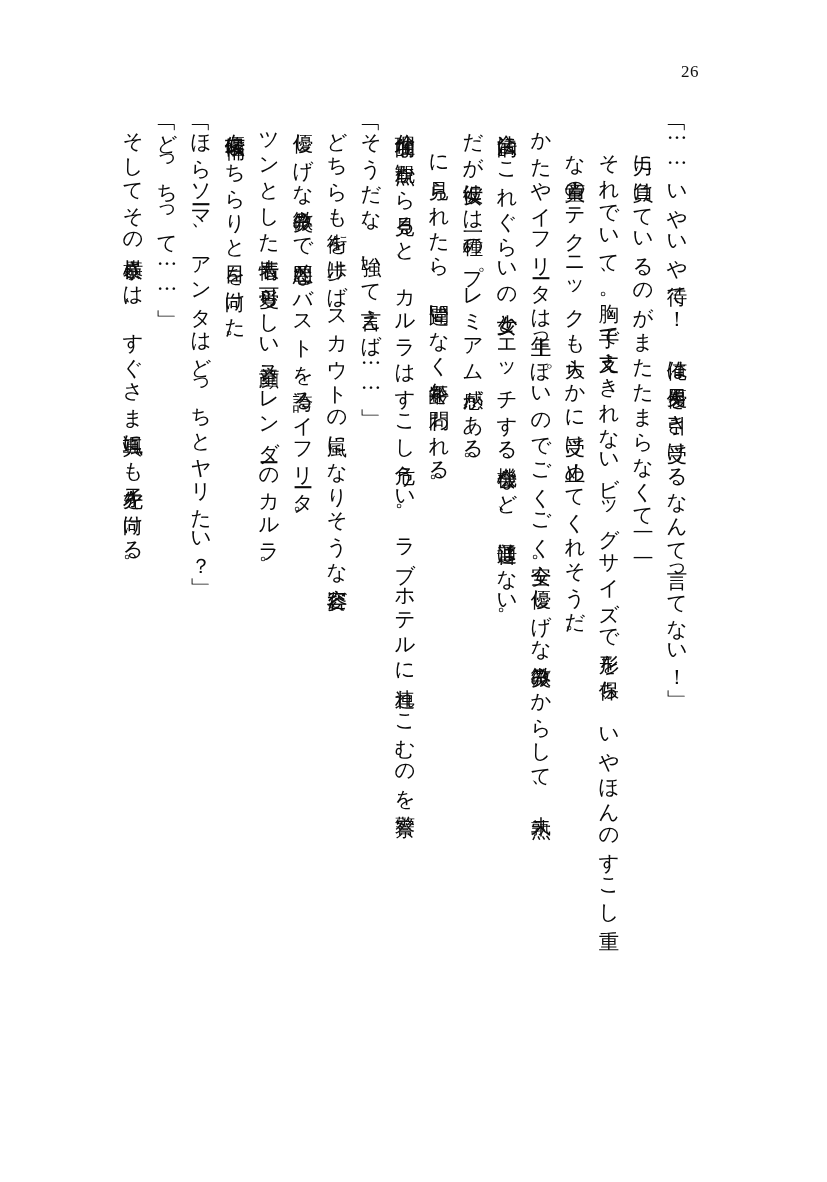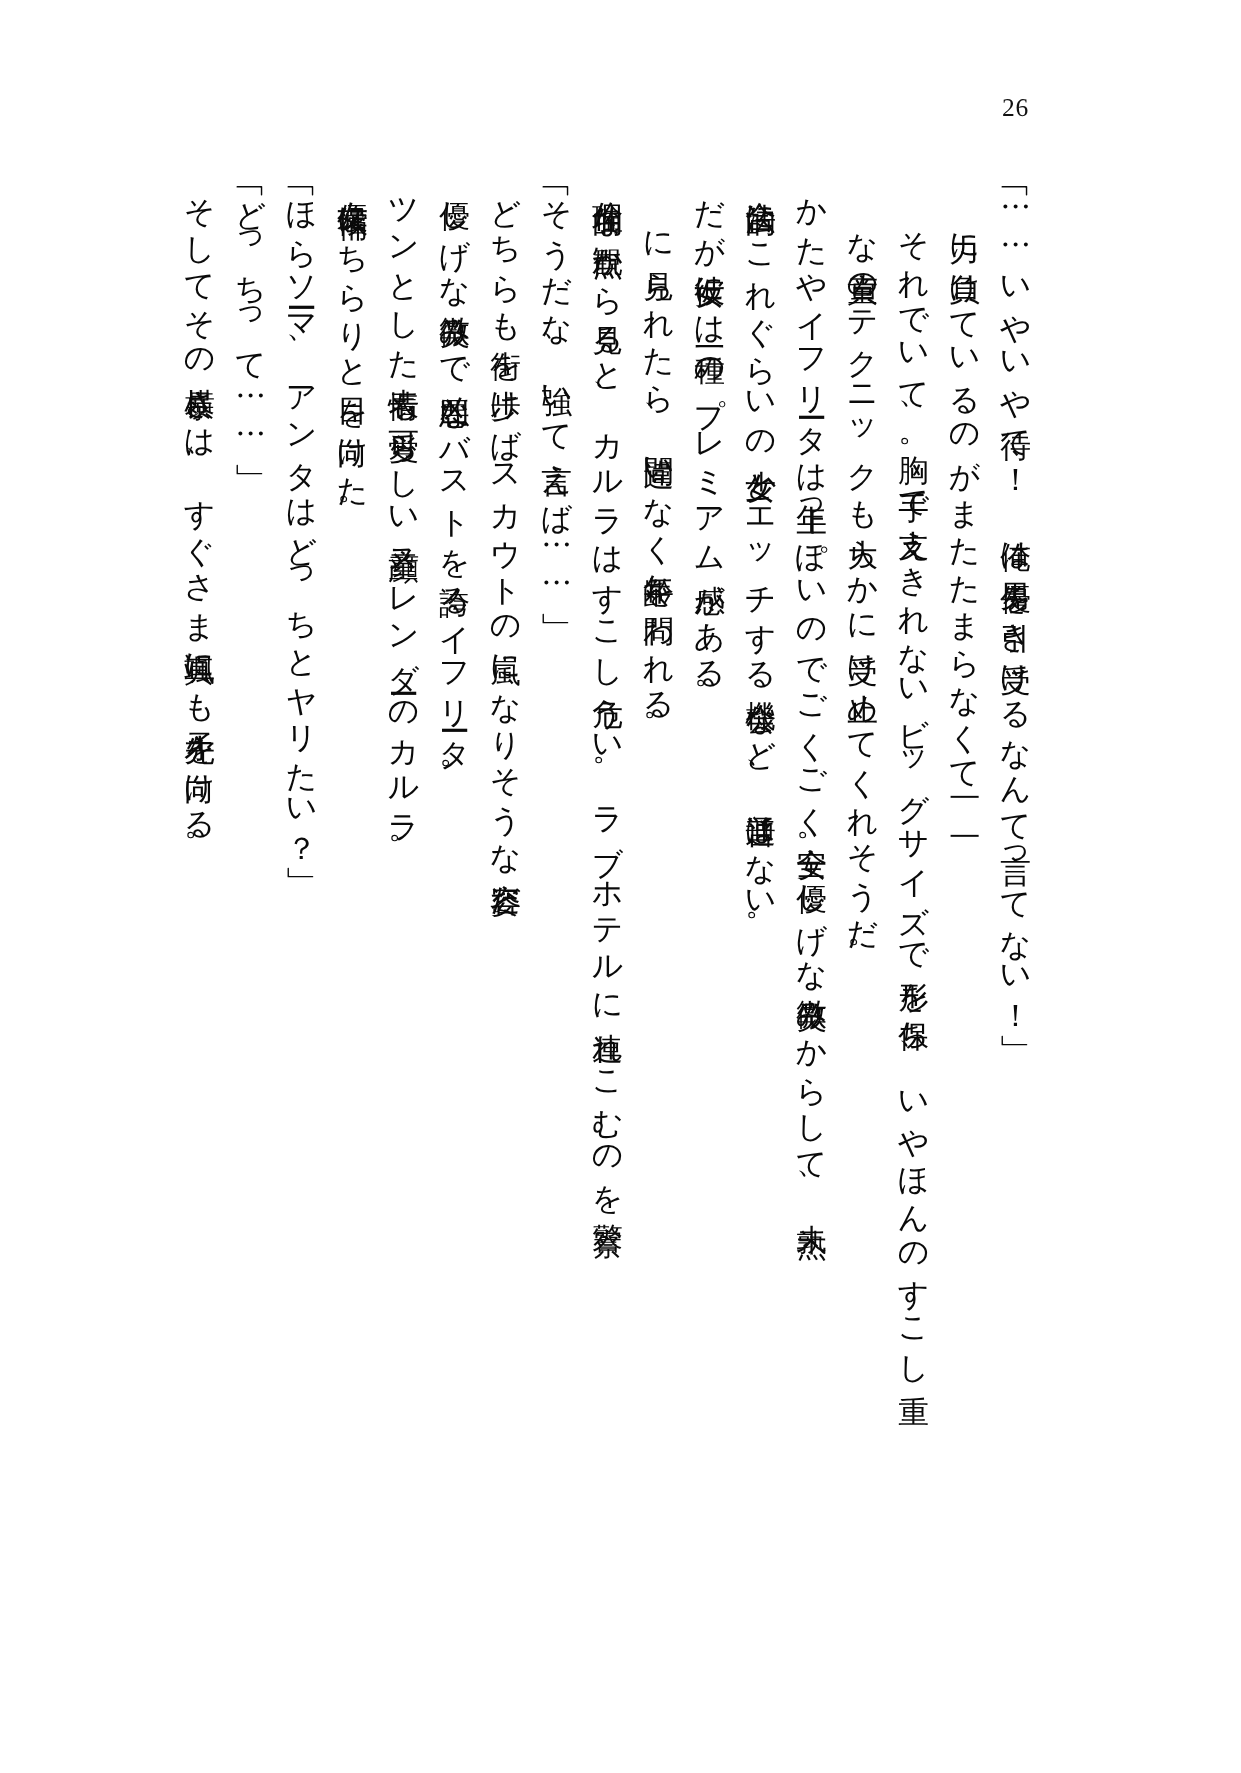--- a/index.html
+++ b/index.html
@@ -18,21 +18,21 @@
   #page {
     position: relative;
     width: 827px;
     height: 1182px;
     background: #ffffff;
   }
   
   #page-number {
     position: absolute;
     top: 62px;
-    right: 141px;
+    right: 128px;
     font-size: 17px;
     font-family: "Liberation Serif", "DejaVu Serif", serif;
     letter-spacing: 0.5px;
     color: #111;
   }
   
   #body-text {
     position: absolute;
     top: 118px;
     right: 118px;

